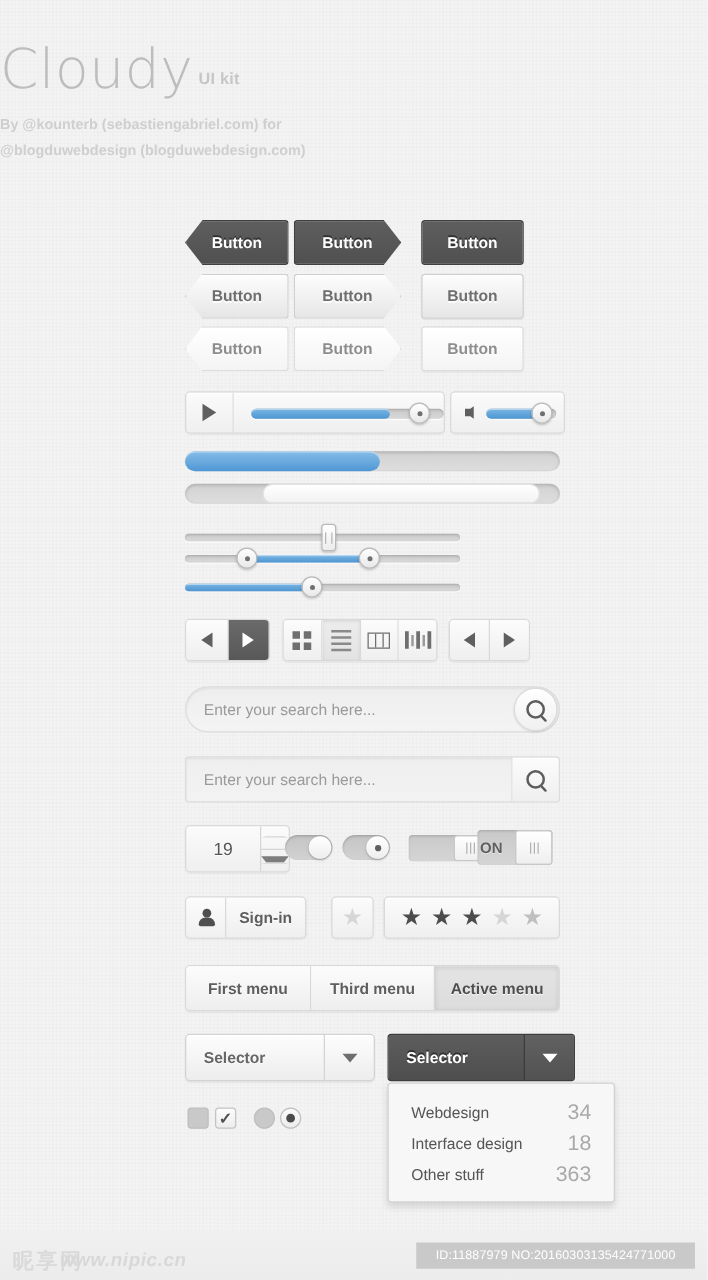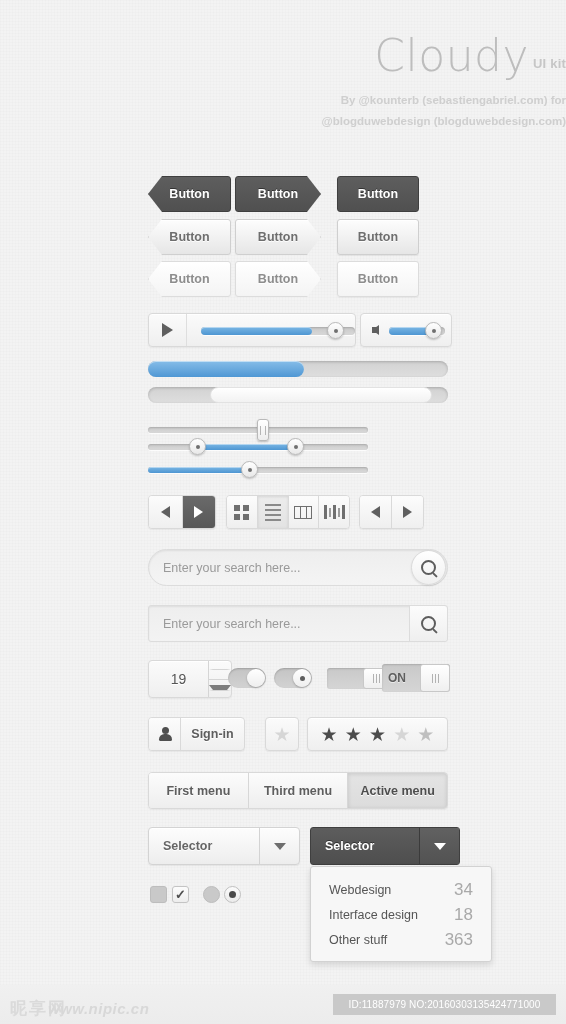--- a/index.html
+++ b/index.html
@@ -12,21 +12,21 @@
   }
   .page{
     position:absolute;left:0;top:0;width:566px;height:1024px;
     background:
       repeating-linear-gradient(0deg,rgba(0,0,0,0.012) 0px,rgba(0,0,0,0.012) 1px,rgba(255,255,255,0) 1px,rgba(255,255,255,0) 3px),
       repeating-linear-gradient(90deg,rgba(0,0,0,0.012) 0px,rgba(0,0,0,0.012) 1px,rgba(255,255,255,0) 1px,rgba(255,255,255,0) 3px),
       #f3f3f3;
   }
 
   
-  .header{position:absolute;left:0;top:34px;width:566px;text-align:right;}
+  .header{position:absolute;left:0;top:34px;width:566px;text-align:left;}
   .title-row{display:block;line-height:1;}
   .title{
     font-size:44px;color:#bdbdbd;font-weight:300;letter-spacing:0.5px;
     font-family:"DejaVu Sans",sans-serif;
   }
   .subtitle{
     font-size:13px;color:#c6c6c6;font-weight:700;margin-left:4px;
     position:relative;top:-3px;letter-spacing:0.2px;
   }
   .credit{
@@ -544,21 +544,21 @@
 
   <div class="switch" style="left:327px;top:668px;width:62px;height:21px;">
     <div class="lbl"></div>
     <div class="grip" style="width:26px;">
         <i></i>
         <i></i>
         <i></i>
       </div>
   </div>
 
-  <div class="switch" style="left:382px;top:664px;width:68px;height:28px;gap:8px;">
+  <div class="switch" style="left:382px;top:664px;width:60px;height:28px;gap:8px;">
     <div class="lbl">ON</div>
     <div class="grip" style="width:30px;">
         <i></i>
         <i></i>
         <i></i>
       </div>
   </div>
 
   <div class="signin panel" style="left:148px;top:717px;width:97px;height:34px;padding:0;overflow:hidden;">
     <div class="signin-ic">

